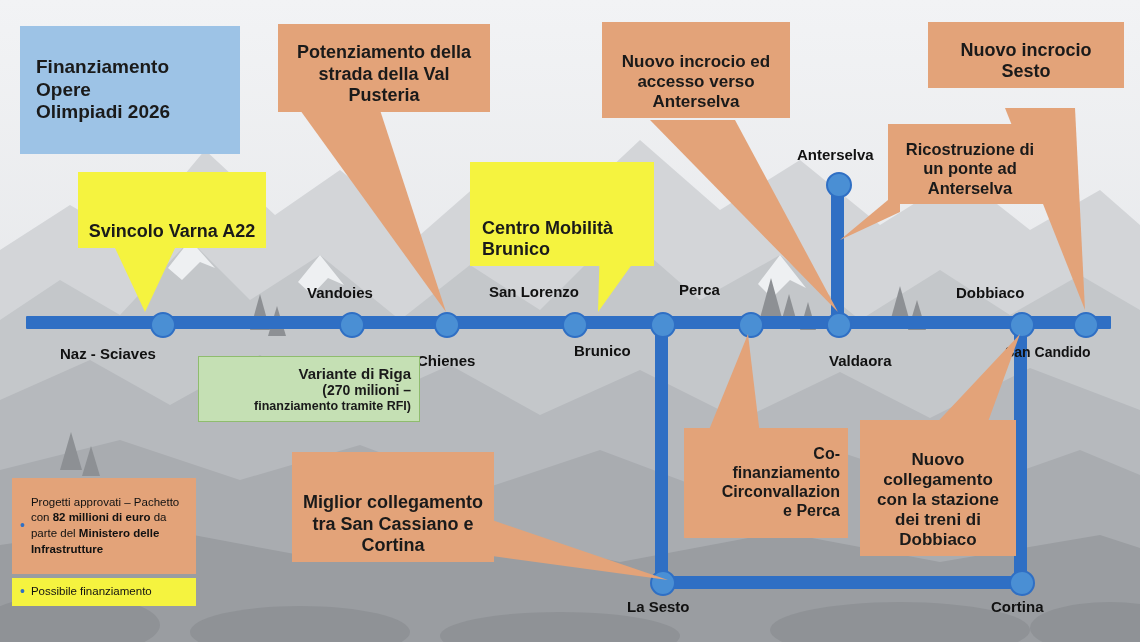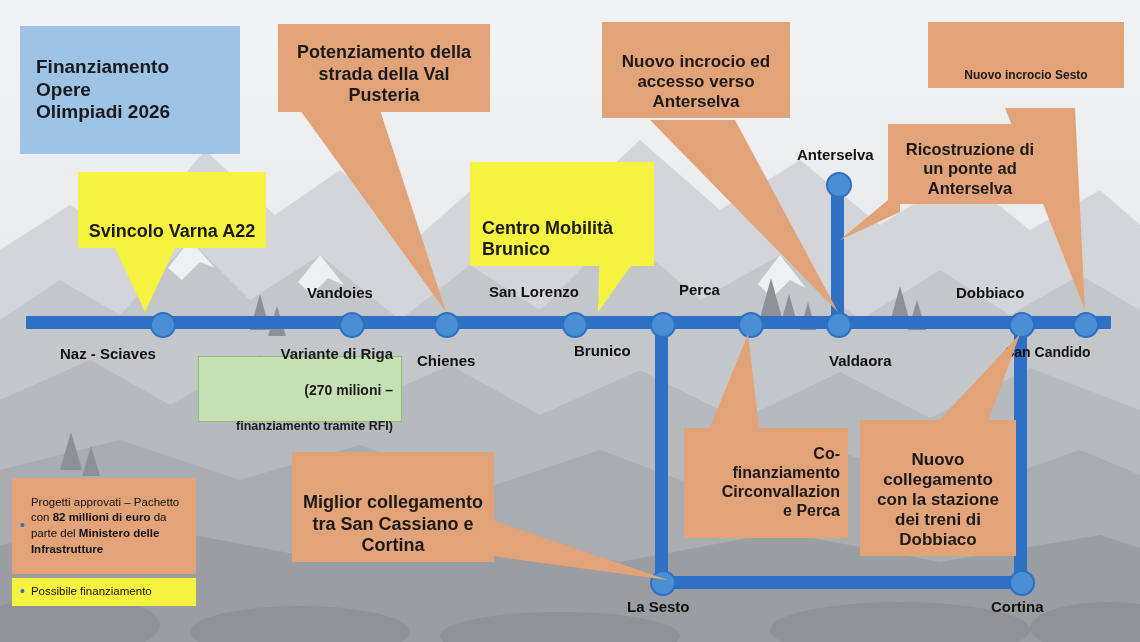--- a/index.html
+++ b/index.html
@@ -178,37 +178,37 @@
   </div>
 
   <div class="box orange" style="left:278px;top:24px;width:212px;height:88px;padding:6px 10px;font-size:18px;">
     <span>Potenziamento della strada della Val Pusteria</span>
   </div>
 
   <div class="box orange" style="left:602px;top:22px;width:188px;height:96px;padding:6px 10px;font-size:17px;">
     <span>Nuovo incrocio ed accesso verso Anterselva</span>
   </div>
 
-  <div class="box orange" style="left:928px;top:22px;width:196px;height:66px;padding:6px 10px;font-size:12px;">
+  <div class="box orange" style="left:928px;top:22px;width:196px;height:66px;padding:6px 10px;font-size:18px;">
     <span>Nuovo incrocio Sesto</span>
   </div>
 
   <div class="box orange" style="left:888px;top:124px;width:164px;height:80px;padding:6px 10px;font-size:16.5px;">
     <span>Ricostruzione di un ponte ad Anterselva</span>
   </div>
 
   <div class="box yellow" style="left:78px;top:172px;width:188px;height:76px;padding:6px 10px;font-size:18px;">
     <span>Svincolo Varna A22</span>
   </div>
 
   <div class="box yellow" style="left:470px;top:162px;width:184px;height:104px;padding:6px 12px;font-size:18px;text-align:left;justify-content:flex-start;">
     <span>Centro Mobilità Brunico</span>
   </div>
 
-  <div class="box green" style="left:198px;top:356px;width:204px;height:66px;padding:4px 8px;font-size:13.5px;flex-direction:column;gap:20px;">
+  <div class="box green" style="left:198px;top:356px;width:222px;height:66px;padding:4px 8px;font-size:13.5px;flex-direction:column;">
     <span style="font-size:15px;">Variante di Riga</span>
     <span style="font-size:14px;">(270 milioni –</span>
     <span style="font-size:12.5px;">finanziamento tramite RFI)</span>
   </div>
 
   <div class="box orange" style="left:292px;top:452px;width:202px;height:110px;padding:6px 10px;font-size:18px;">
     <span>Miglior collegamento tra San Cassiano e Cortina</span>
   </div>
 
   <div class="box orange" style="left:684px;top:428px;width:164px;height:110px;padding:6px 8px;font-size:16px;flex-direction:column;">

